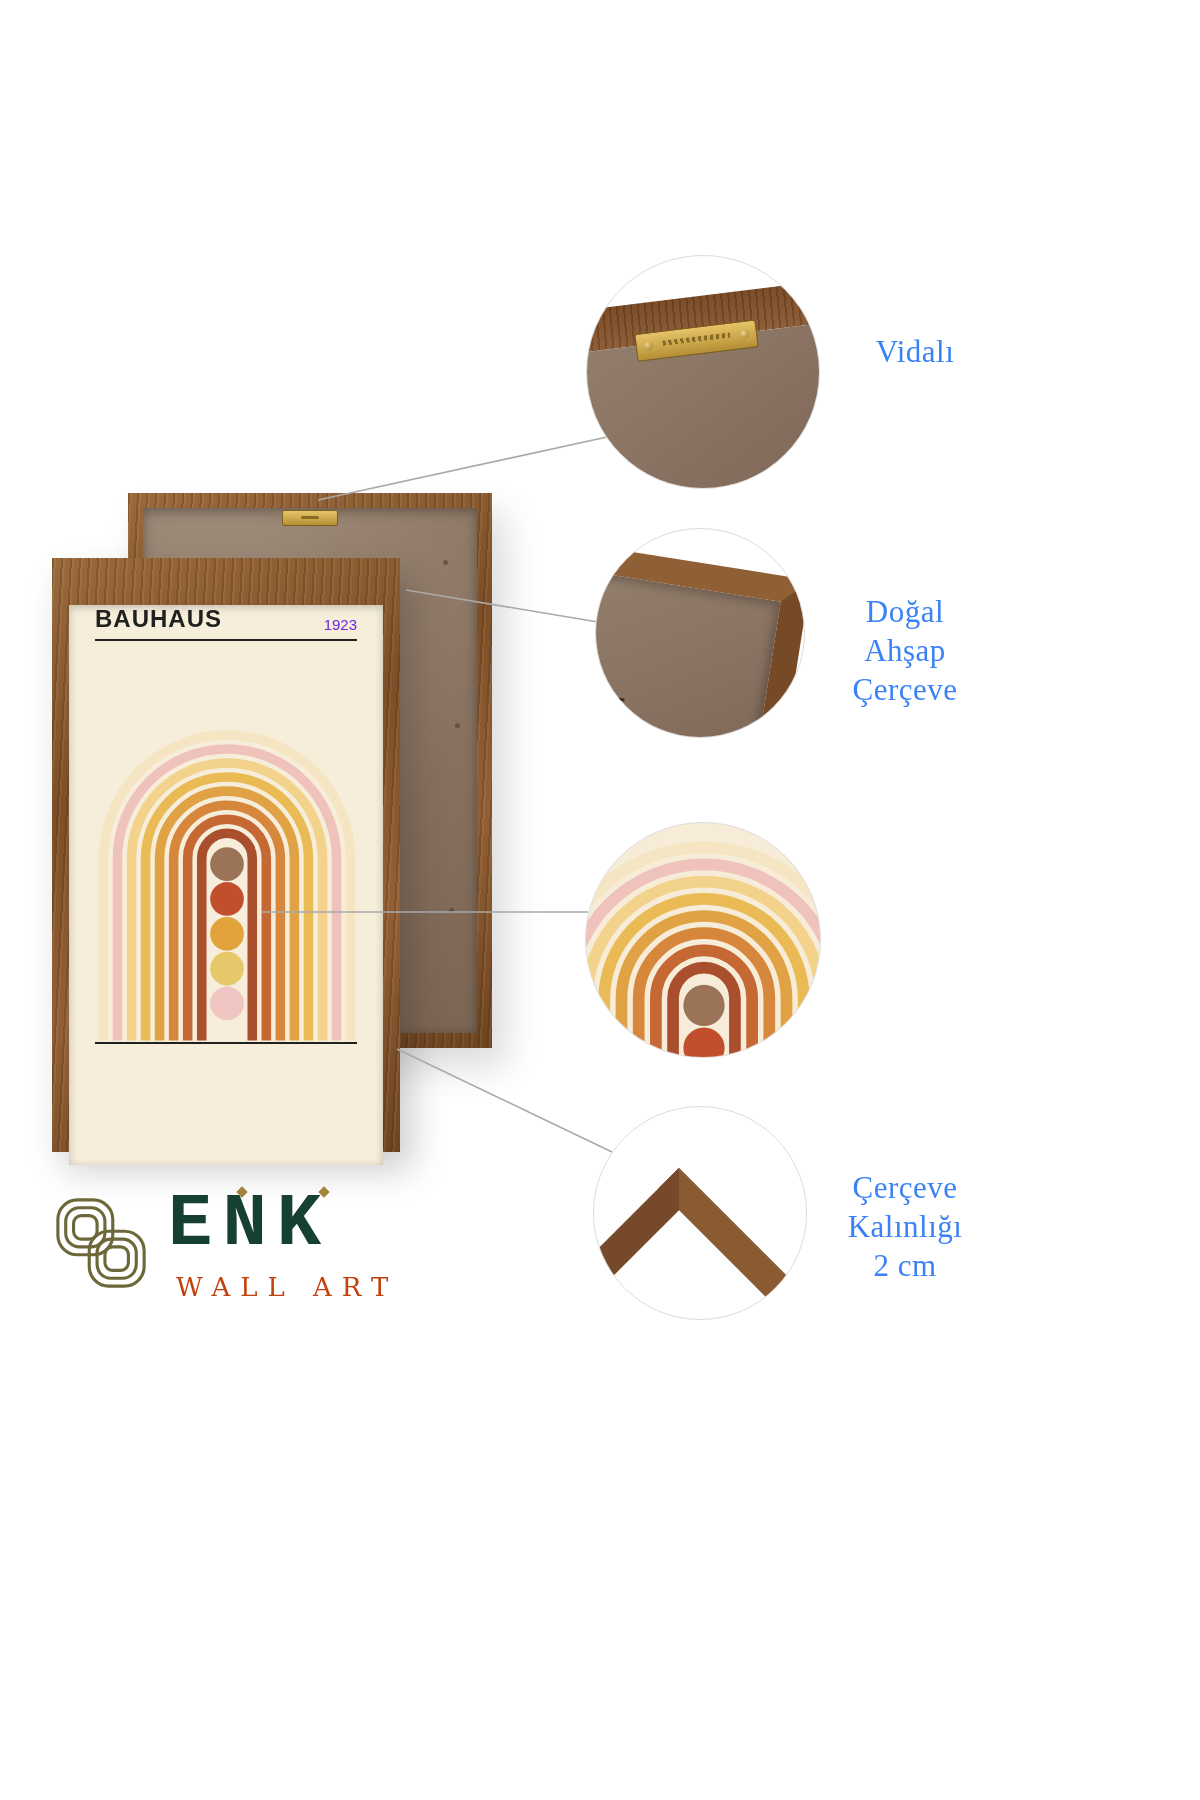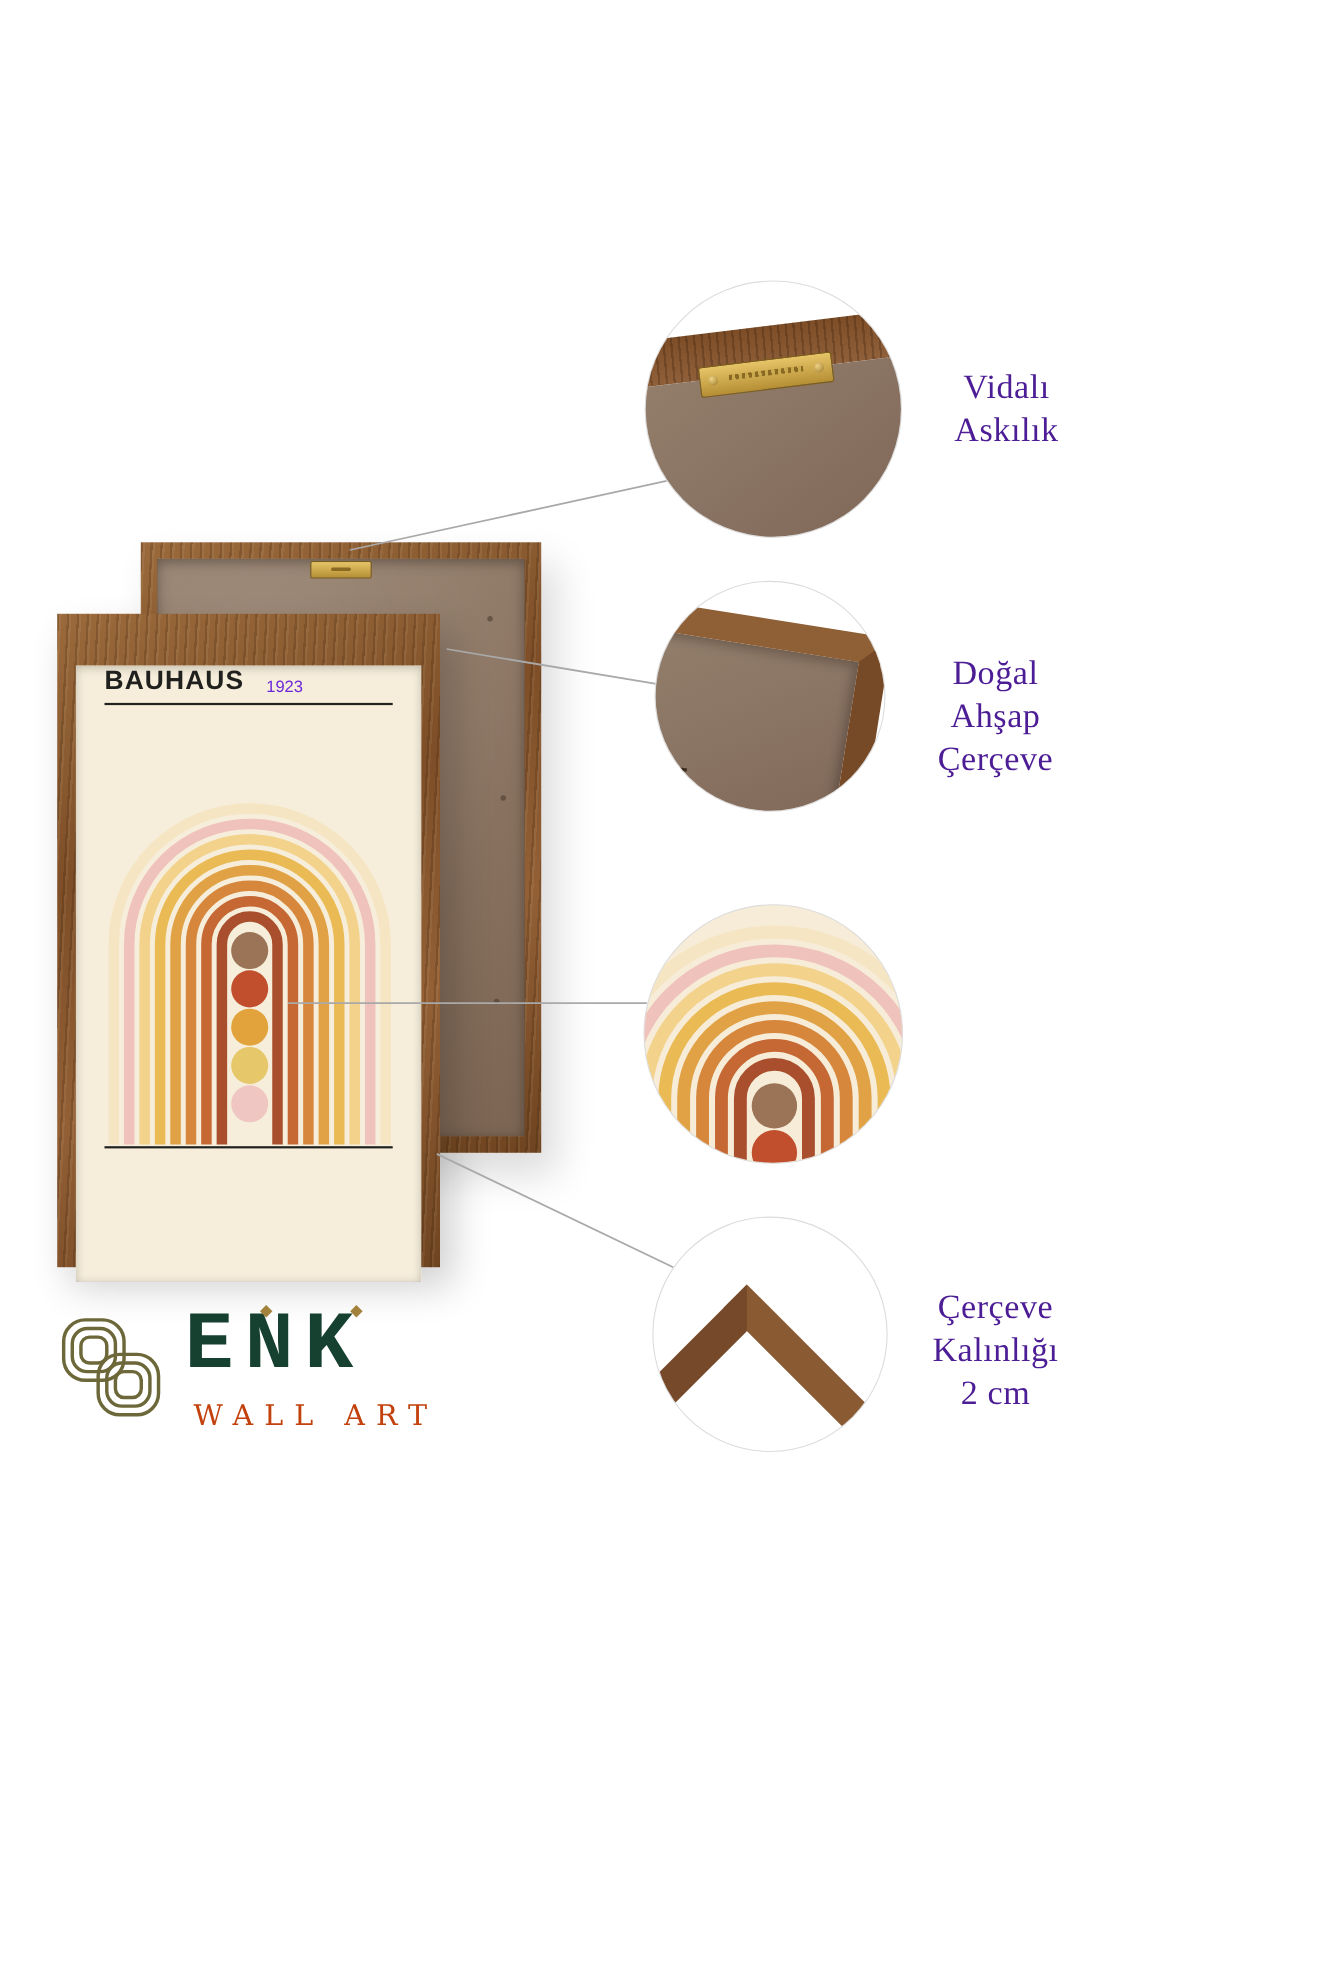--- a/index.html
+++ b/index.html
@@ -30,21 +30,21 @@
   .hanger { position:absolute; top:2px; left:50%; transform:translateX(-50%);
     width:54px; height:14px; background:linear-gradient(180deg,#e6c468,#b68f35);
     border:1px solid #7c5e1d; border-radius:2px; z-index:2; }
   .hanger::after { content:""; position:absolute; left:18px; right:18px; top:5px; height:3px;
     background:#8a6a22; border-radius:2px; }
   .speck { position:absolute; width:5px; height:5px; border-radius:50%; background:#46362a; opacity:.55; }
 
   
   .poster { position:relative; width:100%; height:100%; background:#f6eedb;
             box-shadow: inset 0 2px 9px rgba(0,0,0,0.22); }
-  .poster-head { display:flex; justify-content:flex-start; align-items:flex-end; margin:30px 26px 0;gap:20px; }
+  .poster-head { display:flex; justify-content:space-between; align-items:flex-end; margin:30px 26px 0;gap:20px; }
   .poster-title { font-family:"Liberation Sans",sans-serif; font-weight:700; font-size:24px;
                   letter-spacing:1px; color:#20201e; }
   .poster-year  { font-family:"Liberation Sans",sans-serif; font-size:15px; color:#6d28d9; }
   .head-rule { height:2px; background:#20201e; margin:6px 26px 0; }
   .arch-main { position:absolute; left:23px; top:85px; width:270px; height:373px; }
   .base-rule { position:absolute; left:26px; right:26px; bottom:121px; height:2px; background:#20201e; }
 
   
   .circle { position:absolute; border-radius:50%; overflow:hidden; background:#fff;
             border:1px solid #dcdcdc; z-index:4; box-sizing:border-box; }
@@ -81,21 +81,21 @@
   
   .c4-corner { position:absolute; left:-5px; top:98px; width:150px; height:150px;
     border-top:30px solid #8a5a33; border-left:30px solid #76492a;
     box-sizing:content-box; transform:rotate(45deg); }
 
   
   .c3-crop { position:absolute; left:-47px; top:-31px; width:330px; height:457px; }
 
   
   .callout-label { position:absolute; z-index:5; text-align:center; font-size:31px;
-    line-height:1.26; color:#4c1d95; letter-spacing:0.5px; }
+    line-height:1.26; color:#3b82f6; letter-spacing:0.5px; }
   .callout-label span { display:block; }
   #label1 { left:800px; top:332px;  width:230px; }
   #label2 { left:795px; top:592px;  width:220px; }
   #label3 { left:790px; top:890px;  width:250px; }
   #label4 { left:795px; top:1168px; width:220px; }
 
   
   .brand { position:absolute; left:52px; top:1188px; width:430px; height:140px; z-index:2; }
   .knot  { position:absolute; left:0; top:6px; width:98px; height:98px; }
   .brand-name { position:absolute; left:116px; top:-6px; font-size:74px; letter-spacing:10px;
@@ -189,21 +189,20 @@
         </svg>
     </div>
   </div>
 
   <div class="circle" id="circle4">
     <div class="c4-corner"></div>
   </div>
 
   <div class="callout-label" id="label1">
     <span>Vidalı</span>
-    <span>Askılık</span>
   </div>
   <div class="callout-label" id="label2">
     <span>Doğal</span>
     <span>Ahşap</span>
     <span>Çerçeve</span>
   </div>
   <div class="callout-label" id="label4">
     <span>Çerçeve</span>
     <span>Kalınlığı</span>
     <span>2 cm</span>

